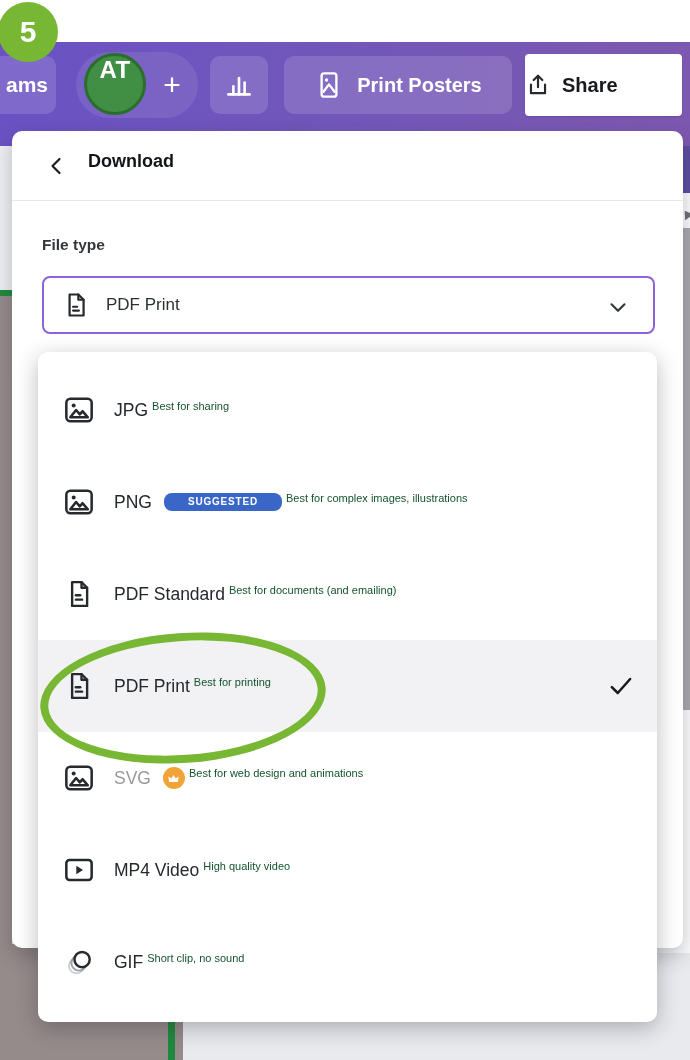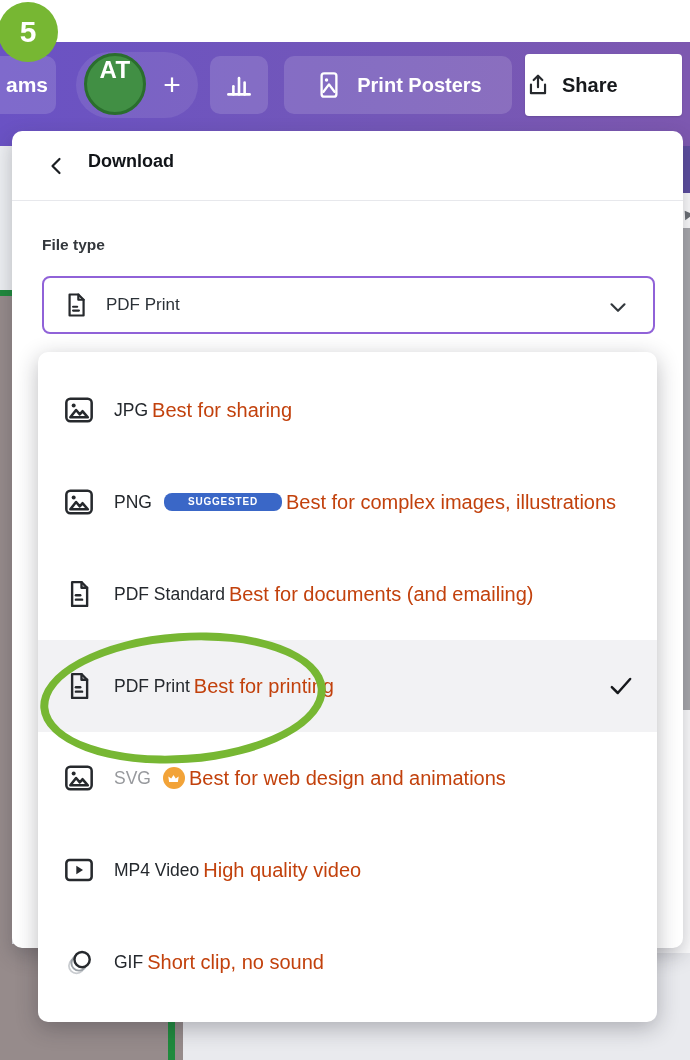--- a/index.html
+++ b/index.html
@@ -65,21 +65,21 @@
   
   .list{left:38px;top:352px;width:619px;height:670px;background:#ffffff;border-radius:10px;
     box-shadow:0 6px 22px rgba(30,30,40,0.30);z-index:20;padding-top:12px;box-sizing:border-box;}
   .row{position:relative;height:92px;display:flex;align-items:center;padding:0 24px;box-sizing:border-box;}
   .row.selected{background:#f2f2f4;}
   .row-icon{width:34px;height:34px;flex:0 0 34px;display:flex;align-items:center;justify-content:center;}
   .row-text{margin-left:18px;display:flex;gap:4px;}
   .row-title-line{display:flex;align-items:center;gap:12px;}
   .row-title{font-size:17.5px;color:#24282d;}
   .row.pro .row-title{color:#97999d;}
-  .row-sub{font-size:20px;color:#c2410c;}
+  .row-sub{font-size:11px;color:#14532d;}
   .suggested-badge{background:#3a67c7;color:#fff;font-size:10px;font-weight:700;
     letter-spacing:0.8px;padding:4px 24px;border-radius:8px;line-height:1;}
   .crown{width:22px;height:22px;border-radius:50%;background:#f2a338;display:flex;
     align-items:center;justify-content:center;}
   .check{position:absolute;right:22px;top:32px;width:28px;height:28px;}
   svg{display:block;}
 </style>
 </head>
 <body>
 

